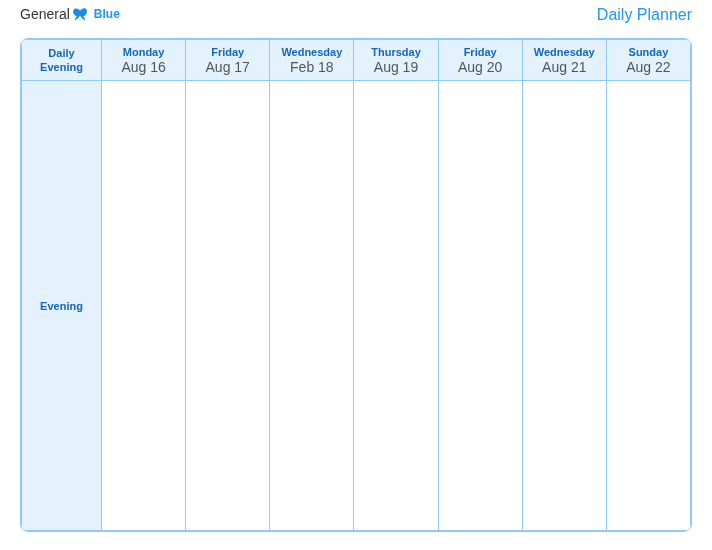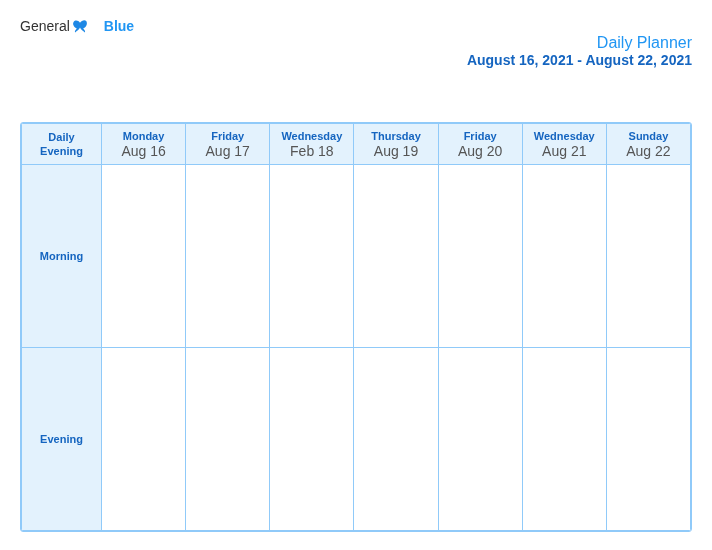--- a/index.html
+++ b/index.html
@@ -7,21 +7,21 @@
       width: 712px;
       height: 550px;
       background: #fff;
       font-family: Arial, Helvetica, sans-serif;
       overflow: hidden;
     }
 
     .page {
       width: 712px;
       height: 550px;
-      padding: 18px 20px 18px 20px;
+      padding: 6px 20px 18px 20px;
       display: flex;
       flex-direction: column;
       justify-content: center;
     }
 
     
     .header {
       display: flex;
       justify-content: space-between;
       align-items: flex-start;
@@ -39,56 +39,54 @@
       align-items: center;
     }
 
     .logo-general {
       font-size: 14px;
       color: #333;
       font-weight: normal;
     }
 
     .logo-blue {
-      font-size: 14px;
+      font-size: 12px;
       color: #2196F3;
       font-weight: bold;
-      margin-left: 16px;
+      margin-left: 6px;
     }
 
     .logo-bird {
       width: 16px;
       height: 14px;
       margin-left: 2px;
     }
 
     .header-right {
       text-align: right;
-      margin-top: 16px;
     }
 
     .header-title {
       font-size: 16px;
       color: #2196F3;
       font-weight: normal;
     }
 
     .header-date {
       font-size: 14px;
       color: #1565C0;
       font-weight: bold;
     }
 
     
     .calendar-wrapper {
       flex: 1;
       border: 1.5px solid #90CAF9;
-      border-radius: 3px;
+      border-radius: 8px;
       overflow: hidden;
-      margin-top: 40px;
     }
 
     table {
       width: 100%;
       height: 100%;
       border-collapse: collapse;
       table-layout: fixed;
     }
 
     thead tr th {
@@ -150,21 +148,20 @@
         <span class="logo-general">General</span>
 
         <svg class="logo-bird" viewBox="0 0 20 16" xmlns="http://www.w3.org/2000/svg">
           <path d="M18 2 C16 0, 12 1, 10 4 C8 1, 4 0, 2 3 C0 6, 3 10, 6 11 C4 13, 3 15, 4 16 C6 14, 9 13, 10 10 C11 13, 14 14, 16 16 C17 15, 16 13, 14 11 C17 10, 20 6, 18 2Z" fill="#1E88E5"></path>
         </svg>
         <span class="logo-blue">Blue</span>
       </div>
     </div>
     <div class="header-right">
       <div class="header-title">Daily Planner</div>
-      <div class="header-date">August 16, 2021 - August 22, 2021</div>
     </div>
   </div>
 
   <div class="calendar-wrapper">
     <table>
       <thead>
         <tr>
           <th class="col-label">
             <div class="th-main">Daily</div>
             <div class="th-main">Evening</div>
@@ -195,30 +192,20 @@
               <div class="th-sub">Aug 21</div>
             </th>
             <th>
               <div class="th-main">Sunday</div>
               <div class="th-sub">Aug 22</div>
             </th>
           </tr>
       </thead>
       <tbody id="planner-body">
 
-      <tr>
-            <td class="row-label">Morning</td>
-            <td class="day-cell"></td>
-            <td class="day-cell"></td>
-            <td class="day-cell"></td>
-            <td class="day-cell"></td>
-            <td class="day-cell"></td>
-            <td class="day-cell"></td>
-            <td class="day-cell"></td>
-          </tr>
           <tr>
             <td class="row-label">Evening</td>
             <td class="day-cell"></td>
             <td class="day-cell"></td>
             <td class="day-cell"></td>
             <td class="day-cell"></td>
             <td class="day-cell"></td>
             <td class="day-cell"></td>
             <td class="day-cell"></td>
           </tr>

